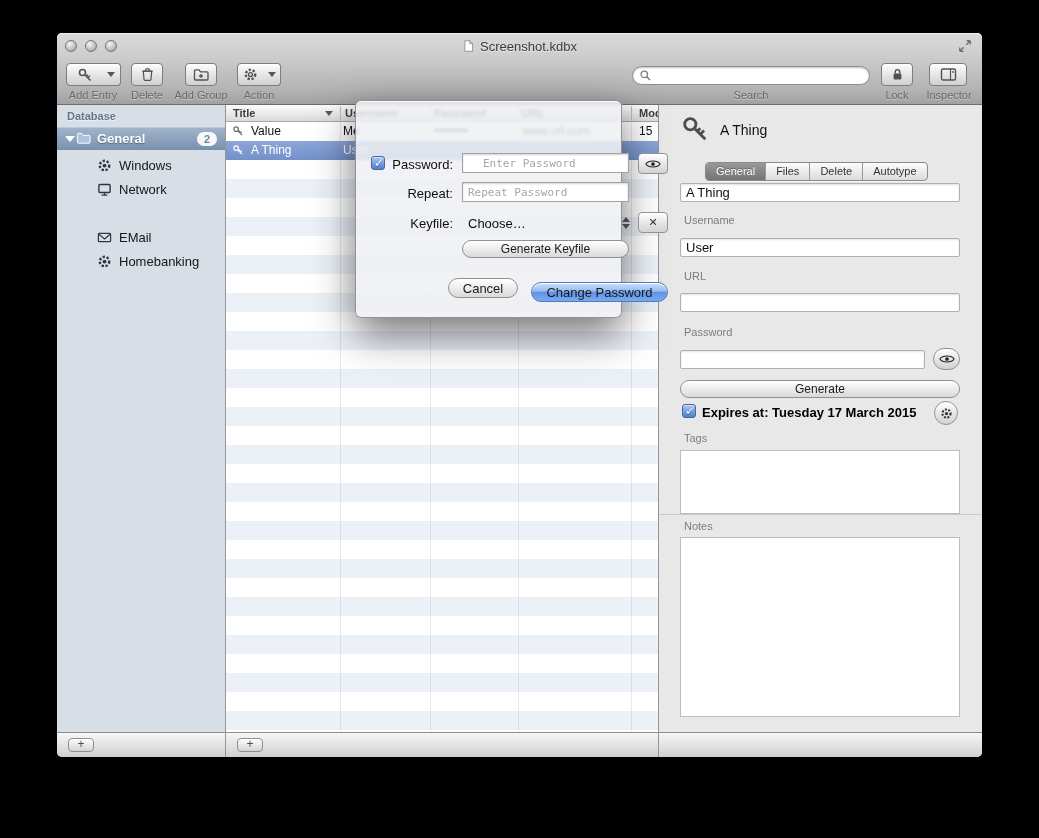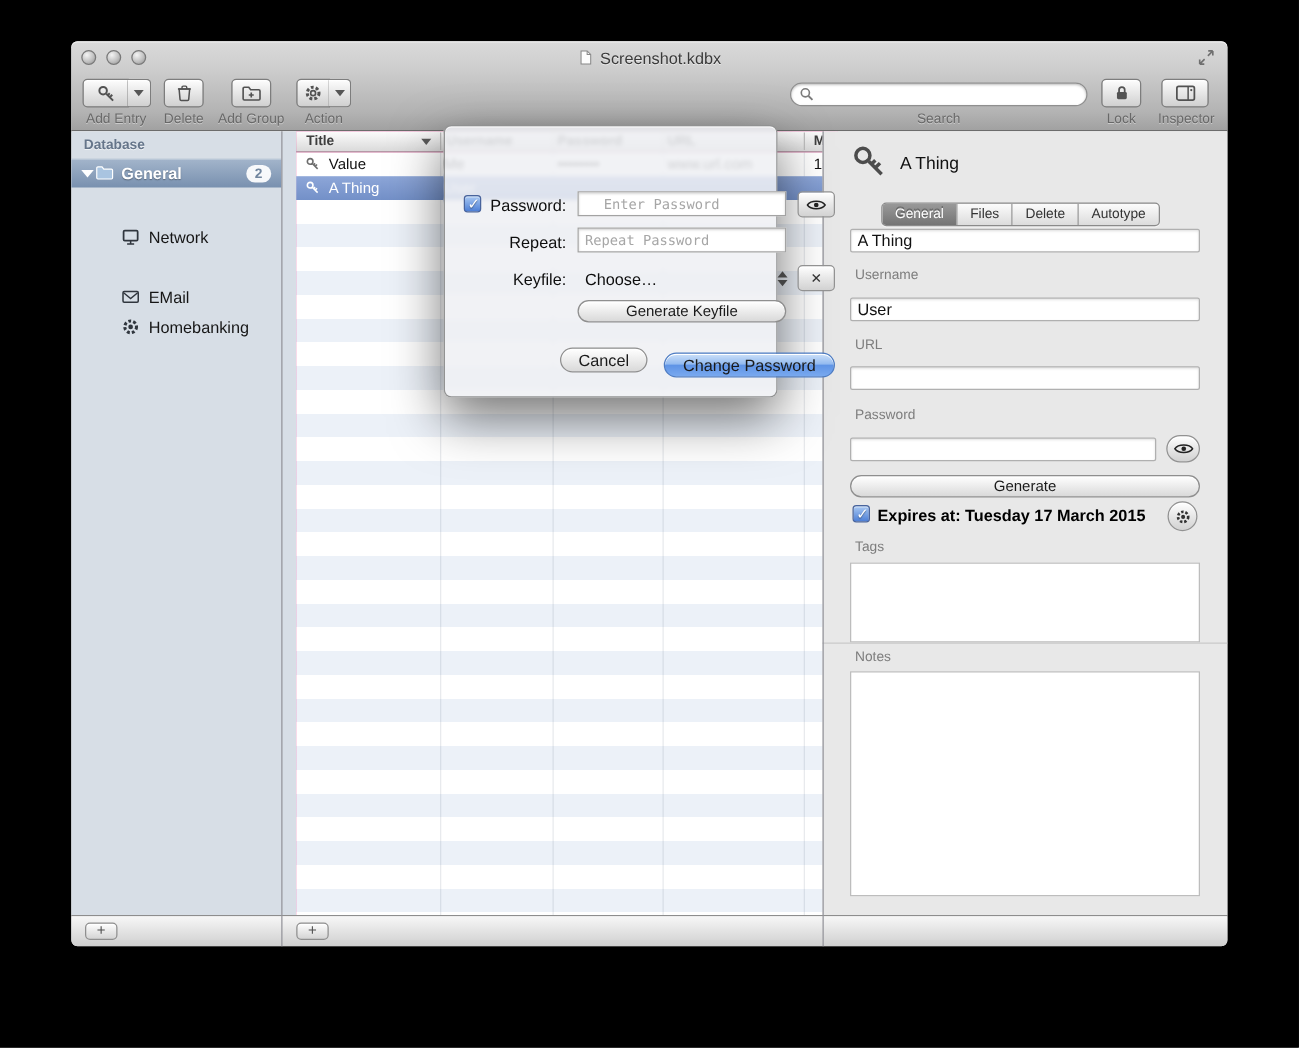--- a/index.html
+++ b/index.html
@@ -44,21 +44,21 @@
   .disc{width:0;height:0;border-left:5px solid transparent;border-right:5px solid transparent;
     border-top:6px solid #fff;margin-left:8px;}
   .sb-group-label{font-size:13px;font-weight:bold;color:#fff;text-shadow:0 1px 1px rgba(0,0,0,.35);margin-left:5px;}
   .badge{position:absolute;right:8px;background:rgba(255,255,255,.93);color:#71869f;font-size:11px;font-weight:bold;
     border-radius:9px;padding:1px 7px;}
   .sb-item{position:absolute;left:0;width:168px;height:22px;display:flex;align-items:center;font-size:13px;color:#161616;}
   .sb-item .ic{margin-left:40px;color:#30363e;}
   .sb-item .lbl{margin-left:7px;}
 
   
-  .list{position:absolute;left:180px;top:0;width:433px;height:627px;background:#ec4899;text-decoration:underline;}
+  .list{position:absolute;left:168px;top:0;width:433px;height:627px;background:#6d28d9;text-decoration:underline;}
   .lhead{position:absolute;left:0;top:0;width:433px;height:17px;box-sizing:border-box;
     background:linear-gradient(180deg,#fcfcfc,#dadada);border-bottom:1px solid #a6a6a6;
     font-size:11px;font-weight:bold;color:#3e3e3e;}
   .hc{position:absolute;top:2px;white-space:nowrap;}
   .hdiv{position:absolute;top:1px;height:14px;width:1px;background:#bdbdbd;}
   .sortarrow{position:absolute;left:100px;top:6px;width:0;height:0;border-left:4px solid transparent;
     border-right:4px solid transparent;border-top:5px solid #5a5a5a;}
   .rows{position:absolute;left:0;top:17px;width:433px;height:610px;
     background:repeating-linear-gradient(180deg,#ffffff 0 19px,#ecf1f8 19px 38px);}
   .coldiv{position:absolute;top:0;bottom:0;width:1px;background:rgba(90,105,130,.14);}
@@ -235,20 +235,29 @@
           <span class="disc"></span>
           <span>
             <svg width="17" height="15" viewBox="0 0 16 16">
                 <path d="M1.5 5 V3.6 a1 1 0 0 1 1-1 H6 l1.5 2 H14 a1 1 0 0 1 1 1 V12 a1 1 0 0 1 -1 1 H2.5 a1 1 0 0 1 -1 -1 Z" fill="#a9c4e0" stroke="#ffffff" stroke-width="1"></path>
               </svg>
           </span>
           <span class="sb-group-label">General</span>
           <span class="badge">2</span>
         </div>
 
+        <div class="sb-item" style="top:49px">
+          <span class="ic">
+            <svg width="15" height="15" viewBox="0 0 16 16">
+                <circle cx="8" cy="8" r="5" fill="none" stroke="currentColor" stroke-width="2.6" stroke-dasharray="2.4 1.8"></circle>
+                <circle cx="8" cy="8" r="2" fill="currentColor"></circle>
+              </svg>
+          </span>
+          <span class="lbl">Windows</span>
+        </div>
         <div class="sb-item" style="top:73px">
           <span class="ic">
             <svg width="15" height="15" viewBox="0 0 16 16">
                 <rect x="2" y="2.6" width="12" height="8.6" rx="1" fill="none" stroke="currentColor" stroke-width="1.5"></rect>
                 <path d="M8 11.2 V13.4 M5 14 h6" stroke="currentColor" stroke-width="1.3"></path>
               </svg>
           </span>
           <span class="lbl">Network</span>
         </div>
         <div class="sb-item" style="top:121px">

